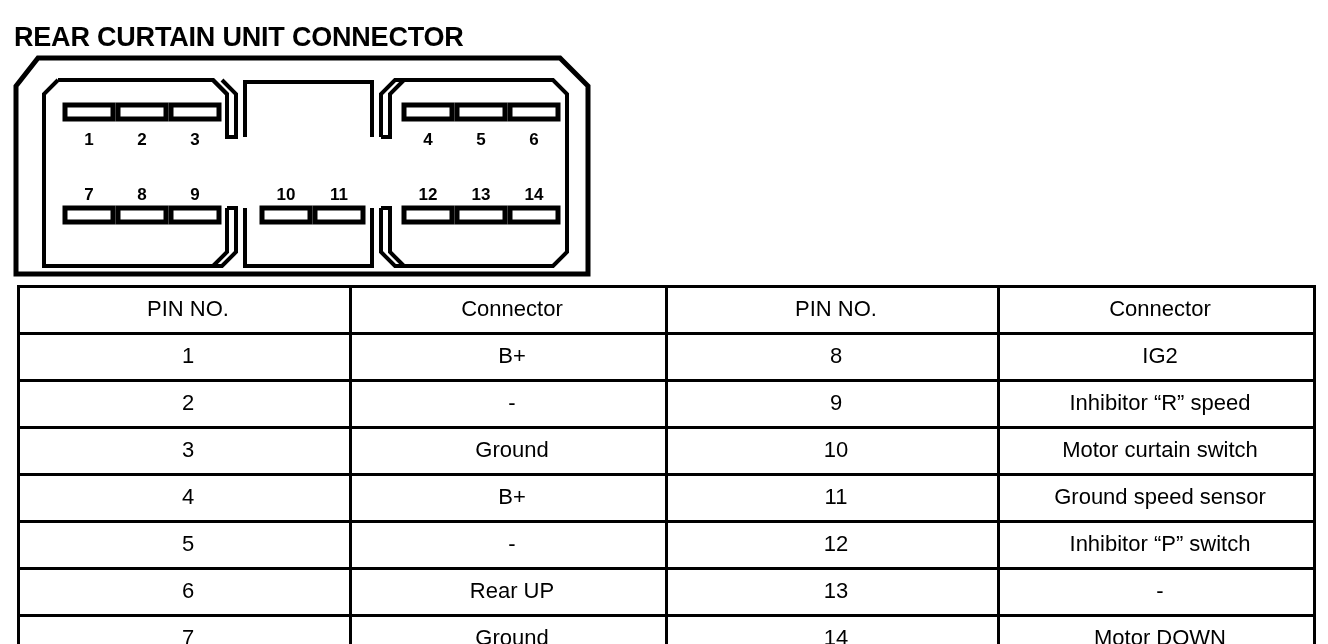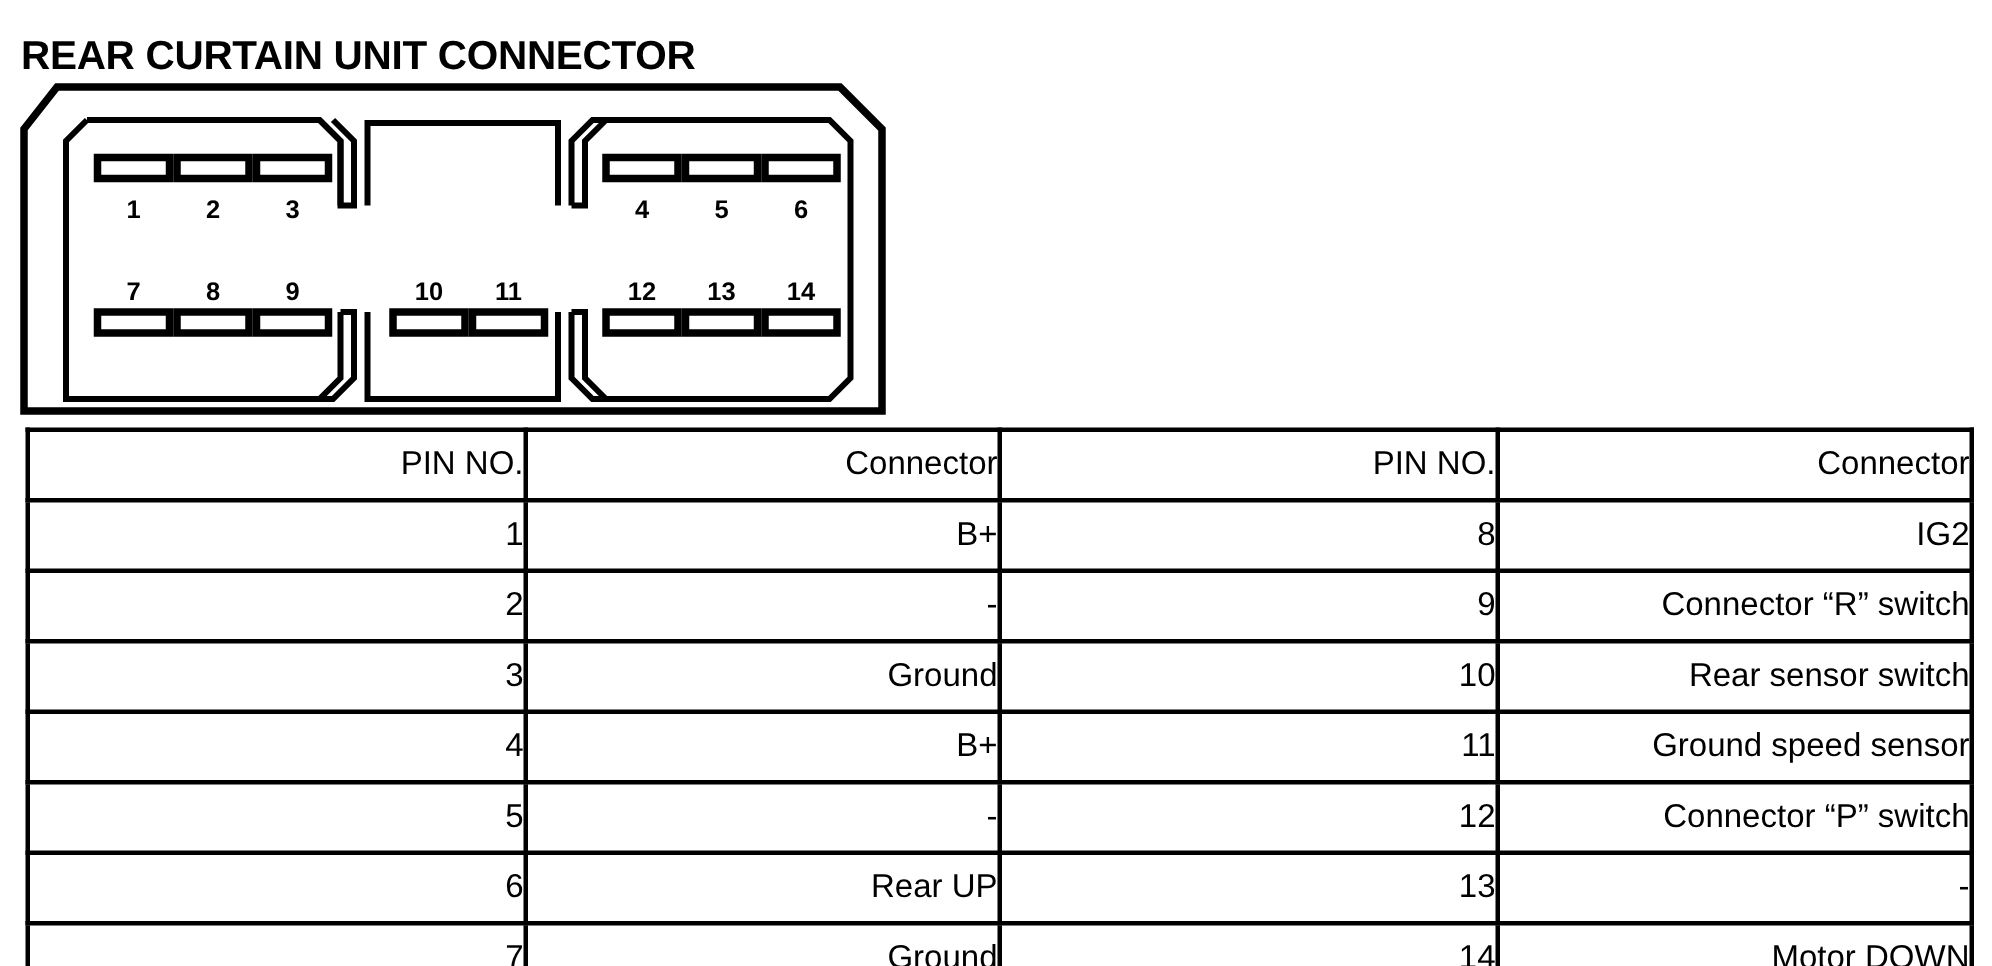--- a/index.html
+++ b/index.html
@@ -62,21 +62,21 @@
     border-collapse: collapse;
     table-layout: fixed;
   }
   #pin-table col.c-pin { width: 332px; }
   #pin-table col.c-con { width: 316px; }
   #pin-table th,
   #pin-table td {
     border: 3px solid #000000;
     font-size: 22px;
     font-weight: normal;
-    text-align: right;
+    text-align: center;
     padding: 2px 0 4px 7px;
     height: 38px;
     line-height: 34px;
     vertical-align: middle;
     white-space: nowrap;
     overflow: hidden;
   }
   #pin-table th {
     font-weight: normal;
   }
@@ -170,39 +170,39 @@
       <tr>
         <td>1</td>
         <td>B+</td>
         <td>8</td>
         <td>IG2</td>
       </tr>
       <tr>
         <td>2</td>
         <td>-</td>
         <td>9</td>
-        <td>Connector “R” switch</td>
+        <td>Inhibitor “R” speed</td>
       </tr>
       <tr>
         <td>3</td>
         <td>Ground</td>
         <td>10</td>
-        <td>Rear sensor switch</td>
+        <td>Motor curtain switch</td>
       </tr>
       <tr>
         <td>4</td>
         <td>B+</td>
         <td>11</td>
         <td>Ground speed sensor</td>
       </tr>
       <tr>
         <td>5</td>
         <td>-</td>
         <td>12</td>
-        <td>Connector “P” switch</td>
+        <td>Inhibitor “P” switch</td>
       </tr>
       <tr>
         <td>6</td>
         <td>Rear UP</td>
         <td>13</td>
         <td>-</td>
       </tr>
       <tr>
         <td>7</td>
         <td>Ground</td>

